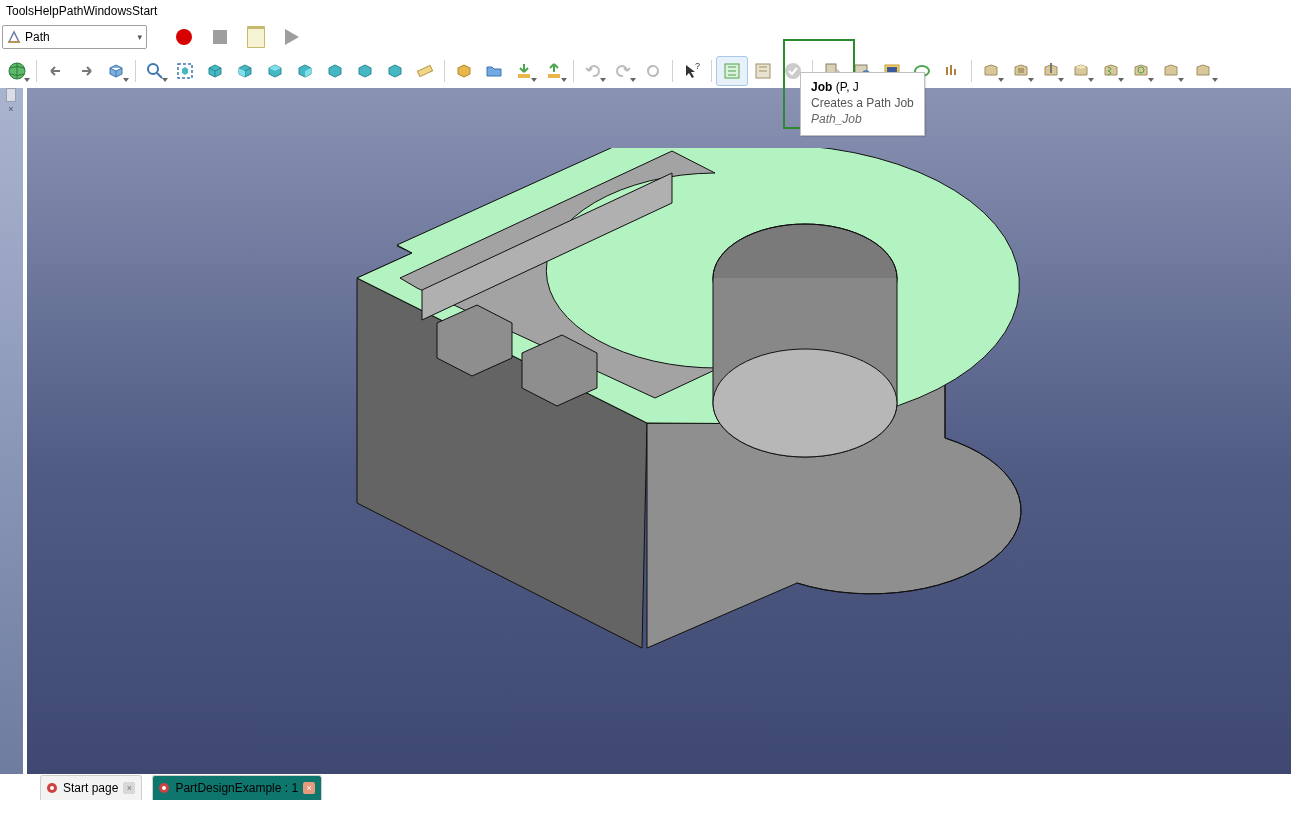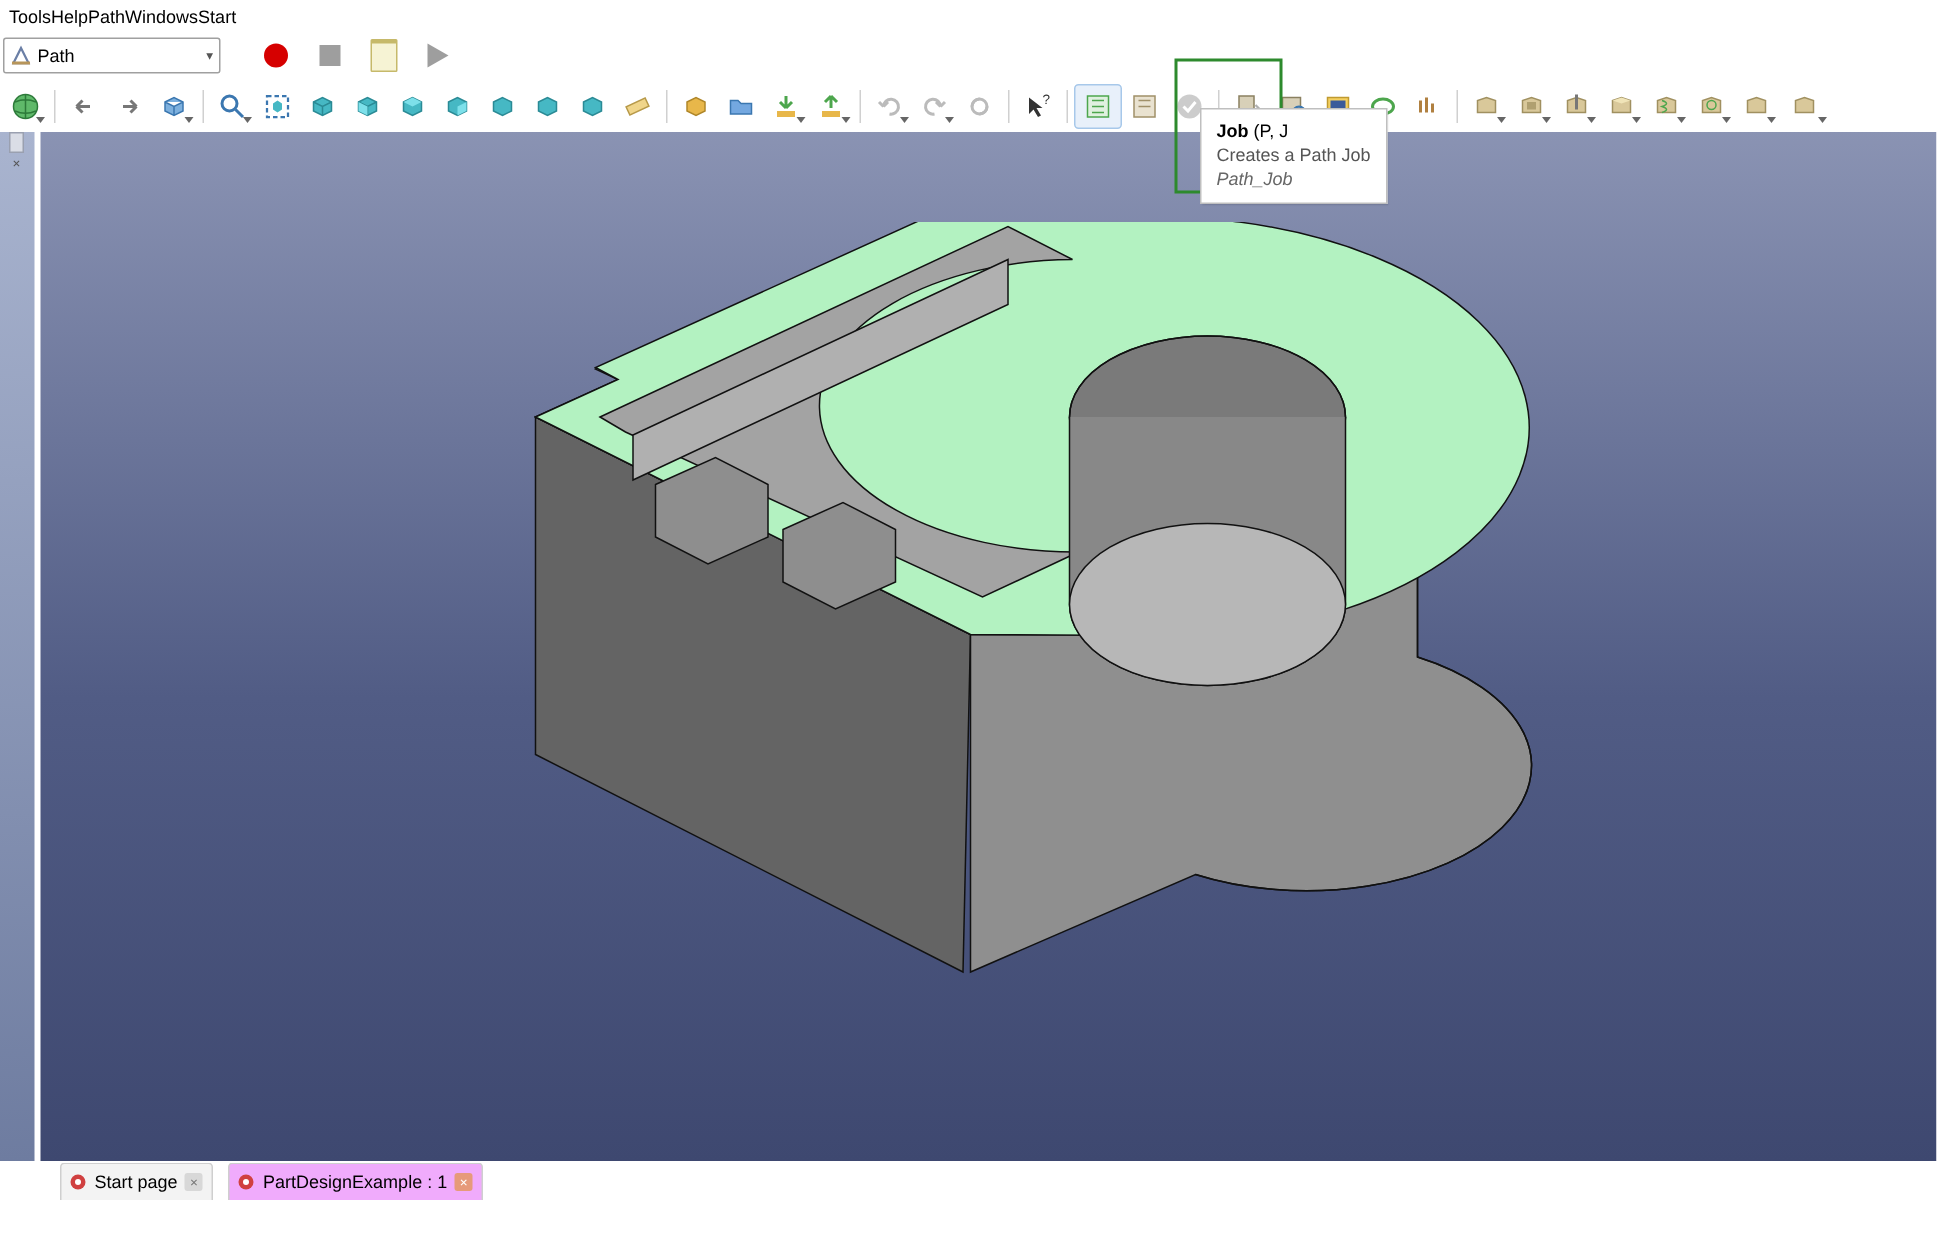--- a/index.html
+++ b/index.html
@@ -23,21 +23,21 @@
 .tooltip{position:absolute;background:#fff;border:1px solid #bfbfbf;padding:6px 10px 8px;font-size:12px;line-height:16px;box-shadow:1px 1px 1px rgba(0,0,0,.1)}
 .tooltip .t-sub{color:#555}
 .tooltip .t-cmd{font-style:italic;color:#666}
 .viewport-wrap{position:relative;height:713px;background:#fff}
 .left-strip{position:absolute;left:0;top:0;width:23px;height:686px;background:linear-gradient(#a9b4cf,#6e7ca0)}
 .left-strip-tab{position:absolute;left:6px;top:0;width:8px;height:12px;background:#dadde6;border:1px solid #9aa0b0}
 .left-strip-x{position:absolute;left:6px;top:16px;width:10px;height:10px;font-size:9px;color:#555;text-align:center}
 .viewport{position:absolute;left:27px;top:0;right:0;bottom:27px;background:linear-gradient(#8a93b3 0%,#515c85 55%,#3e4870 100%)}
 .tabs{position:absolute;left:40px;bottom:0;height:27px;display:flex;align-items:center;gap:10px}
 .tab{display:flex;align-items:center;gap:5px;background:#f3f3f3;border:1px solid #cfcfcf;border-bottom:none;border-radius:3px 3px 0 0;padding:3px 6px 3px 5px;height:18px}
-.tab.active{background:#f0abfc}
+.tab.active{background:#0f766e}
 .tab .gear{width:12px;height:12px}
 .tab .close{width:12px;height:12px;background:#e69a7a;border-radius:2px;display:flex;align-items:center;justify-content:center;color:#fff;font-size:9px;line-height:9px}
 .model{position:absolute;left:300px;top:60px}
 </style>
 </head>
 <body>
 
 <div class="menu-bar">
   <span class="menu-item">Tools</span>
   <span class="menu-item">Help</span>

